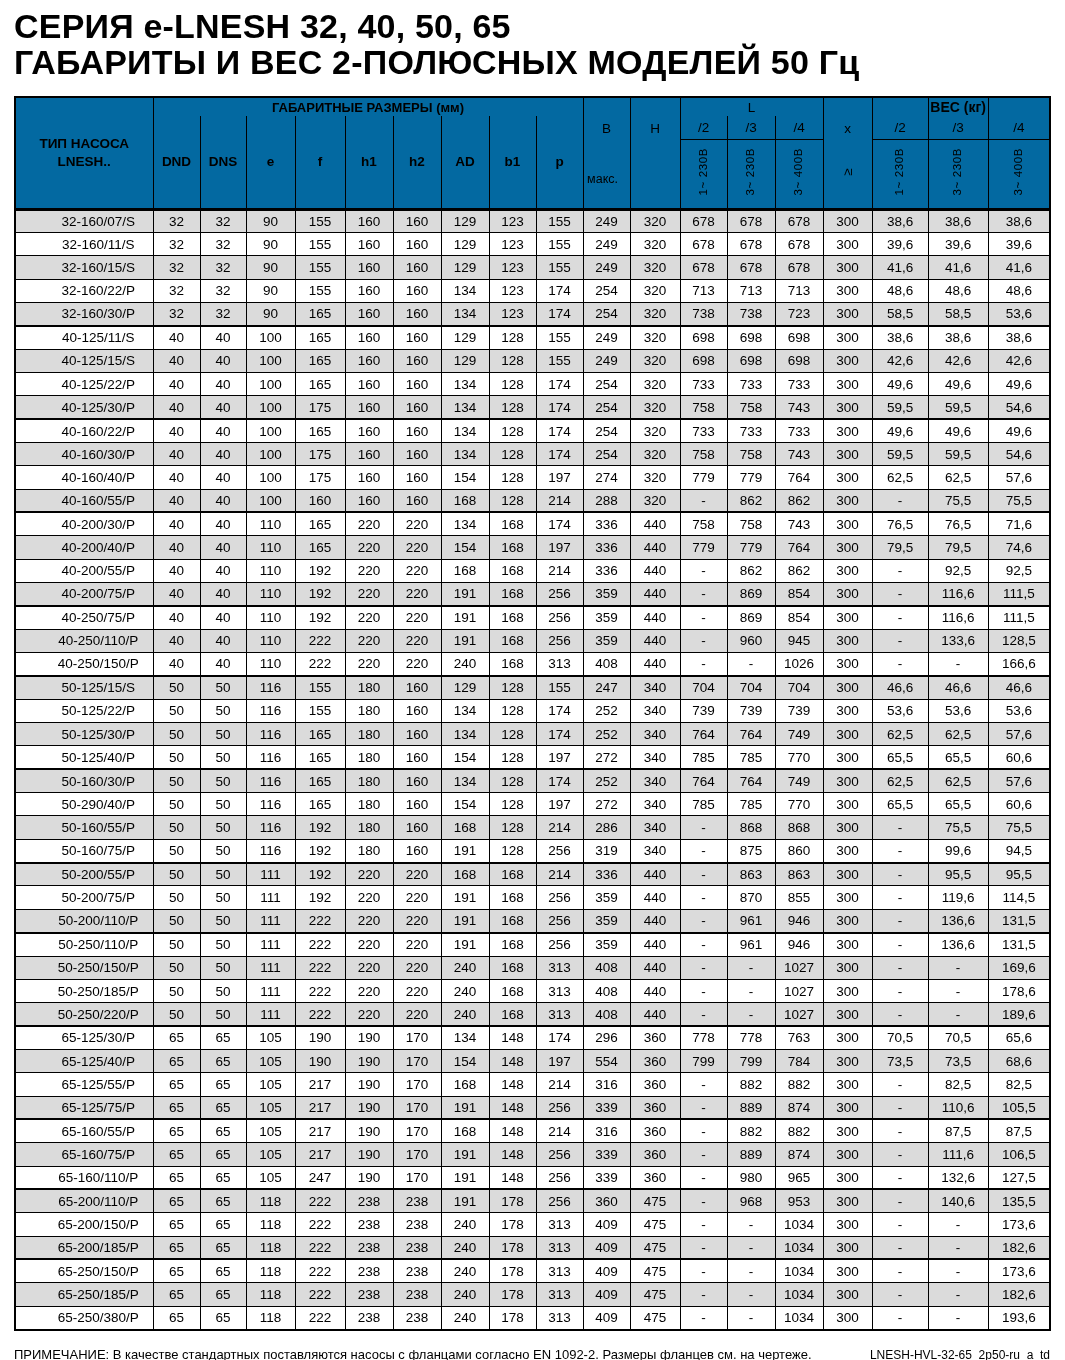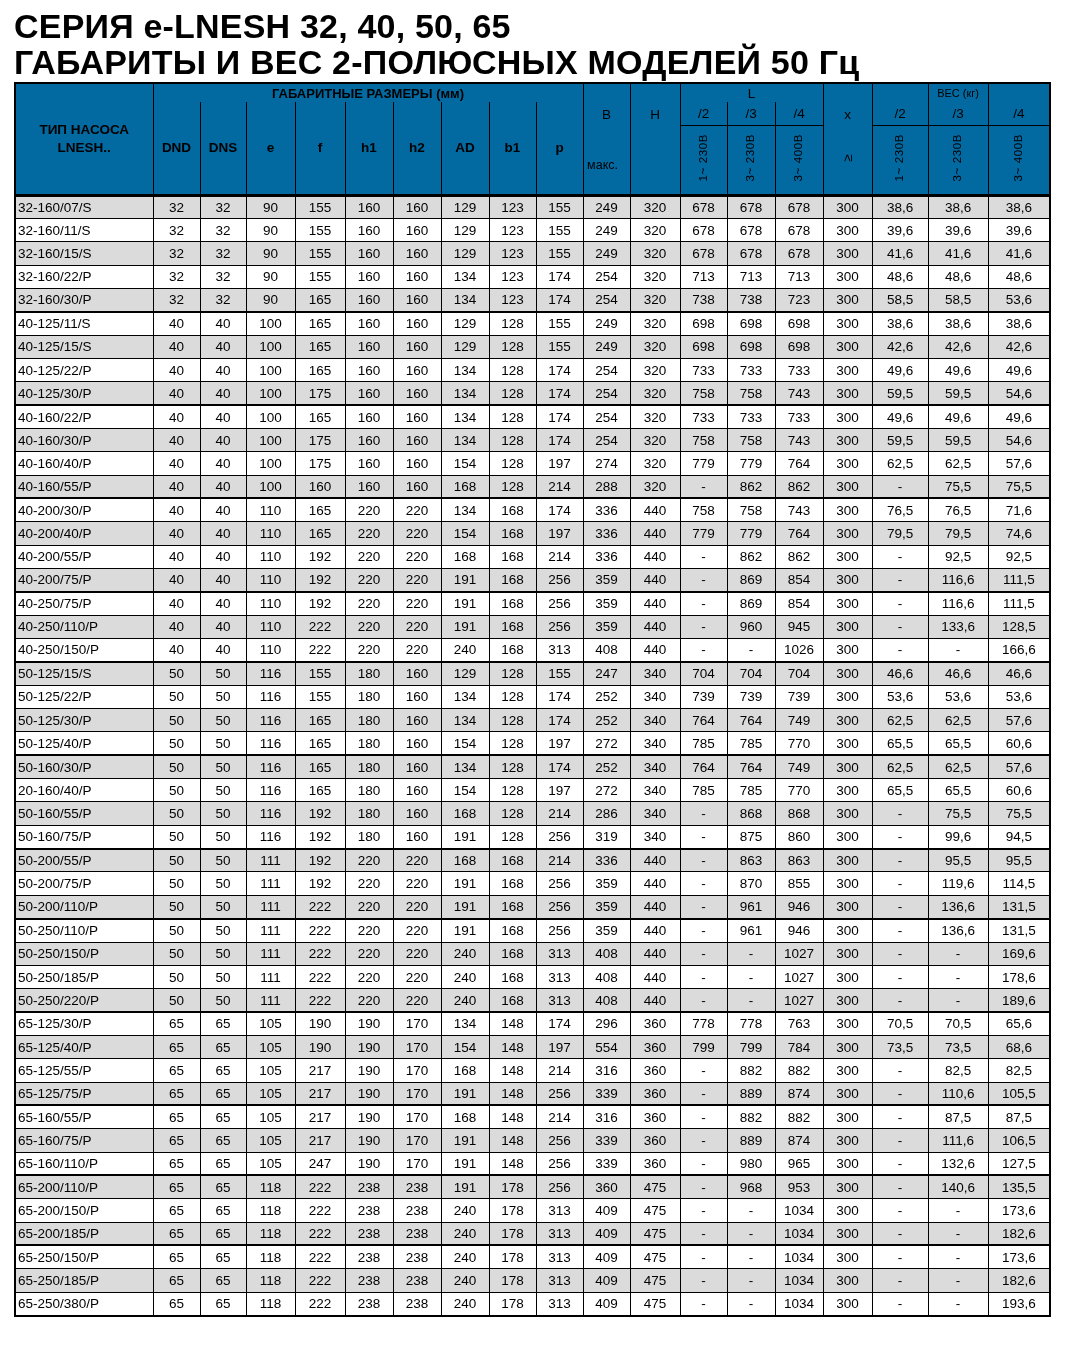--- a/index.html
+++ b/index.html
@@ -4,59 +4,59 @@
 <style>
   html,body { margin:0; padding:0; background:#ffffff; }
   body {
     width:1065px; height:1360px; overflow:hidden;
     font-family:"Liberation Sans", sans-serif; color:#000;
     -webkit-font-smoothing:antialiased;
   }
   .page { padding:5px 15px 0 14px; }
 
   .title { font-size:34px; line-height:36px; font-weight:bold; letter-spacing:0.2px;
-           margin:3px 0 2px 0; }
+           margin:3px 0 16px 0; }
 
   table.spec {
     border-collapse:collapse; table-layout:fixed; width:1036px;
     border:2px solid #000;
   }
   th, td {
     border:1px solid #000; padding:0; text-align:center; vertical-align:middle;
     overflow:hidden; white-space:nowrap;
   }
   thead th { font-weight:normal; background:#0369a1; }
   .h1r { height:19px; }
   .h2r { height:23px; }
   .h3r { height:70px; }
 
   .c-type { font-weight:bold; font-size:13.5px; line-height:18px; }
   .c-dimsgroup { font-weight:bold; font-size:13px; border-bottom:hidden; }
   .c-dim { font-weight:bold; font-size:13.5px; }
   .c-lgroup { font-size:13.5px; border-bottom:hidden; }
   .c-wtop { border-bottom:hidden; }
-  .c-wmid { font-weight:normal; font-size:11px; }
+  .c-wmid { font-weight:bold; font-size:14px; }
   .c-slash { font-size:13.5px; }
   .c-rspan { position:relative; }
   .rs-top { position:absolute; top:19px; left:0; right:0; height:23px; line-height:23px; font-size:13.5px; }
   .rs-sub { position:absolute; top:74px; left:0; right:8px; font-size:12.5px; }
   .rs-mid { position:absolute; top:42px; bottom:4px; left:0; right:0;
             display:flex; align-items:center; justify-content:center; }
   .vtext {
     display:inline-block; writing-mode:vertical-rl; transform:rotate(180deg);
     font-size:11.5px; letter-spacing:0.6px; line-height:1;
   }
   .gte { font-size:13px; }
 
   tbody td { font-size:13.5px; }
   tbody tr { height:23.35px; }
   tbody tr:first-child td { border-top:3px solid #000; }
   tbody tr.group-end td { border-bottom:2.5px solid #000; }
   tbody tr.shaded { background:#dbdbdb; }
-  td.type { text-align:left; padding-left:2px; }
+  td.type { text-align:center; padding-left:28px; }
 
   .footer {
     width:1036px; margin-top:16px; display:flex; justify-content:space-between;
     align-items:baseline;
   }
   .note { font-size:13px; }
   .docid { font-size:12px; }
 </style>
 </head>
 <body>
@@ -661,21 +661,21 @@
           <td>340</td>
           <td>764</td>
           <td>764</td>
           <td>749</td>
           <td>300</td>
           <td>62,5</td>
           <td>62,5</td>
           <td>57,6</td>
         </tr>
         <tr>
-          <td class="type">20-160/40/P</td>
+          <td class="type">50-290/40/P</td>
           <td>50</td>
           <td>50</td>
           <td>116</td>
           <td>165</td>
           <td>180</td>
           <td>160</td>
           <td>154</td>
           <td>128</td>
           <td>197</td>
           <td>272</td>
@@ -1146,14 +1146,18 @@
           <td>-</td>
           <td>1034</td>
           <td>300</td>
           <td>-</td>
           <td>-</td>
           <td>193,6</td>
         </tr>
       </tbody>
   </table>
 
+  <div class="footer">
+    <span class="note">ПРИМЕЧАНИЕ: В качестве стандартных поставляются насосы с фланцами согласно EN 1092-2. Размеры фланцев см. на чертеже.</span>
+    <span class="docid">LNESH-HVL-32-65_2p50-ru_a_td</span>
+  </div>
 
 </div>
 
 </body></html>

